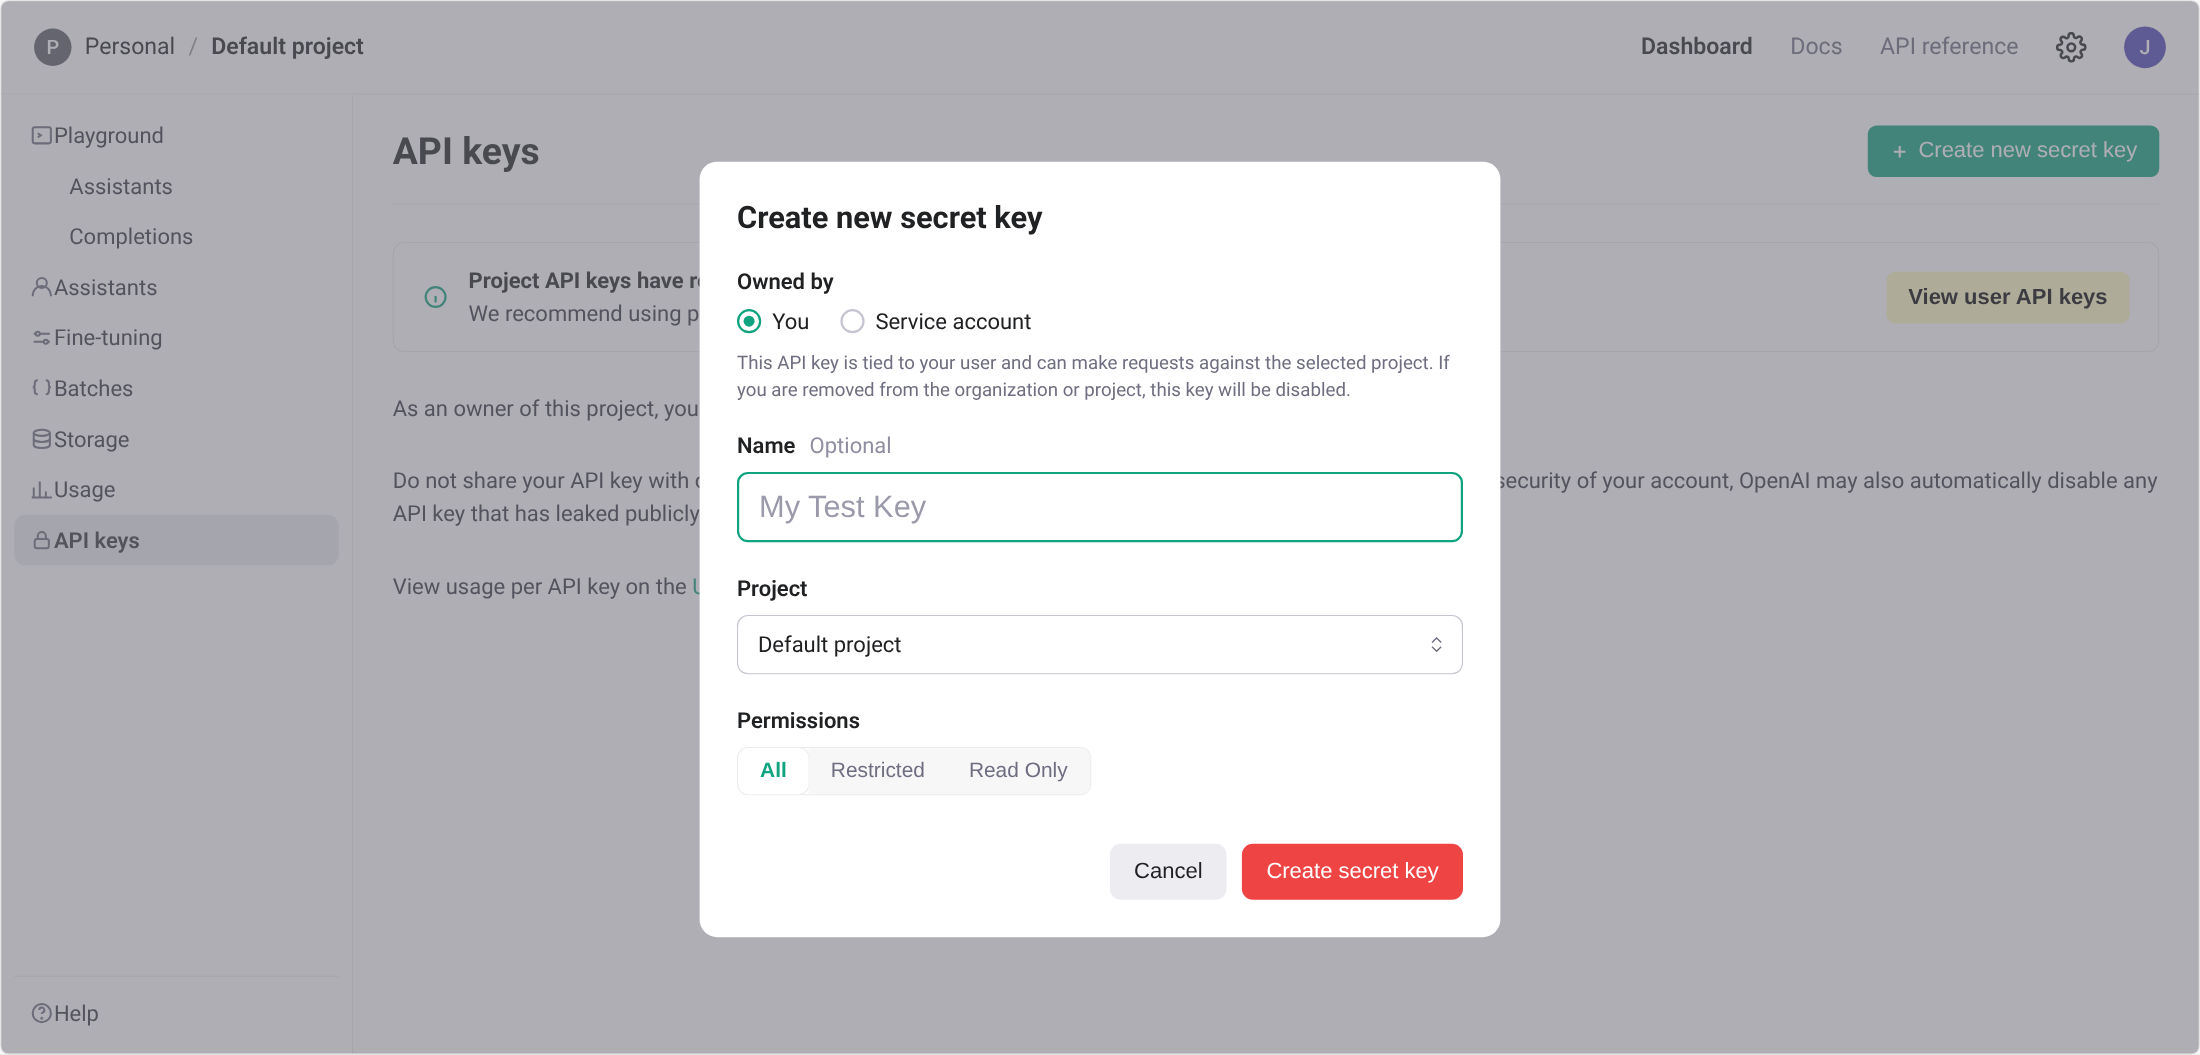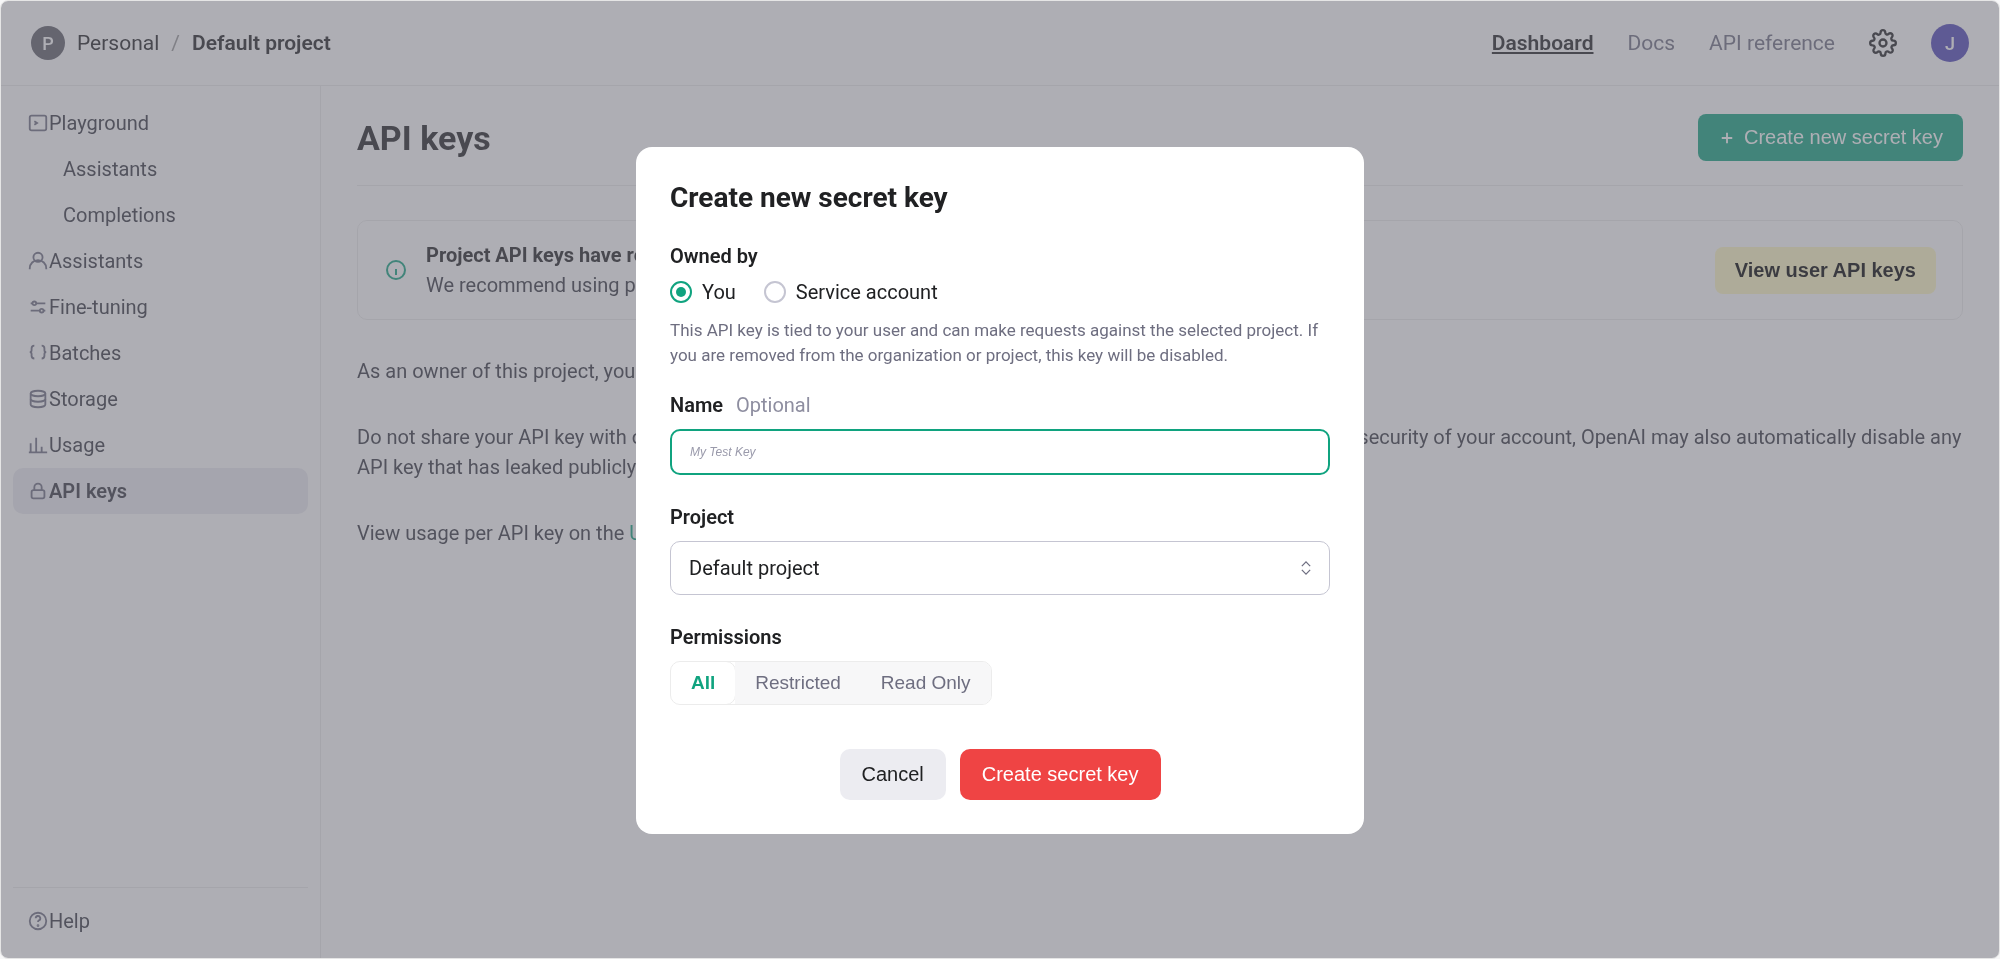--- a/index.html
+++ b/index.html
@@ -67,21 +67,20 @@
   gap: 34px;
 }
 .header-link {
   color: #6e6e80;
   font-size: 21px;
   text-decoration: none;
 }
 .header-link.active {
   color: #202123;
   font-weight: 600;
-  text-decoration: underline;
 }
 .gear-btn {
   width: 28px;
   height: 28px;
   color: #202123;
   cursor: pointer;
 }
 .user-avatar {
   width: 38px;
   height: 38px;
@@ -293,24 +292,23 @@
   font-size: 17px;
   color: #6e6e80;
   line-height: 1.45;
   margin-bottom: 26px;
 }
 .text-input {
   width: 100%;
   border: 2px solid #10a37f;
   border-radius: 10px;
   padding: 14px 18px;
-  font-size: 12px;
+  font-size: 28px;
   outline: none;
   margin-bottom: 30px;
-  font-style: italic;
 }
 .text-input::placeholder {
   color: #9a9aab;
 }
 .select-wrap {
   position: relative;
   margin-bottom: 30px;
 }
 .select {
   width: 100%;
@@ -349,21 +347,21 @@
 .seg-btn.active {
   background: #fff;
   color: #10a37f;
   font-weight: 600;
   border: 1px solid #ececec;
   border-radius: 10px;
   margin: -1px;
 }
 .modal-actions {
   display: flex;
-  justify-content: center;
+  justify-content: flex-end;
   gap: 14px;
 }
 .btn {
   border: none;
   border-radius: 10px;
   padding: 14px 22px;
   font-size: 20px;
   font-weight: 500;
   cursor: pointer;
 }

